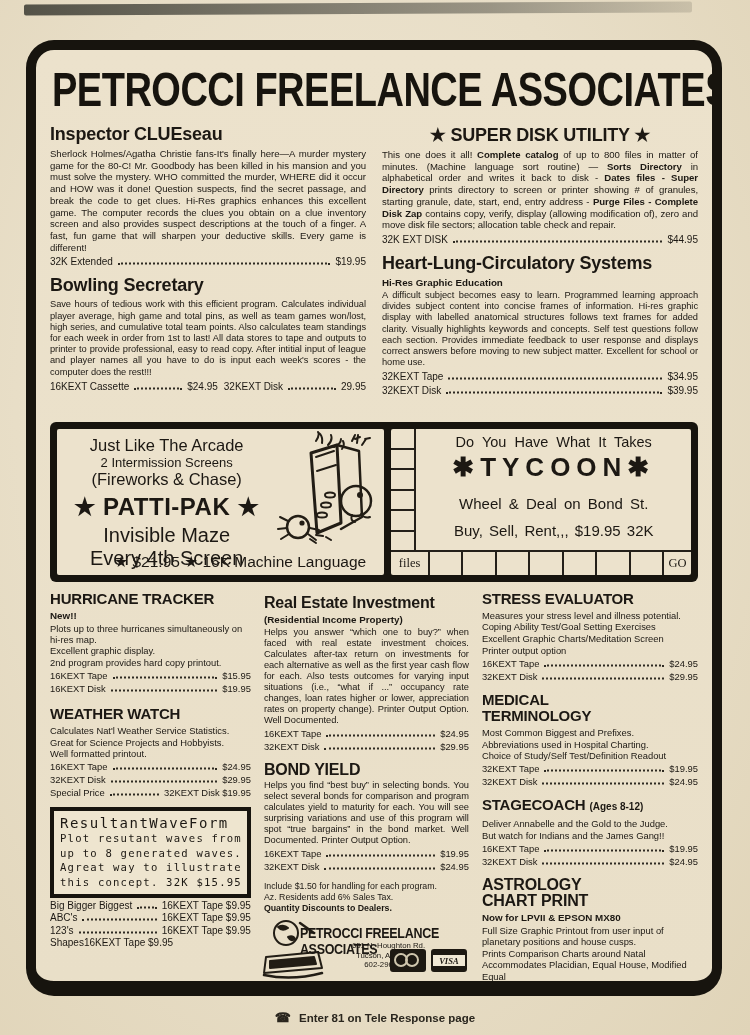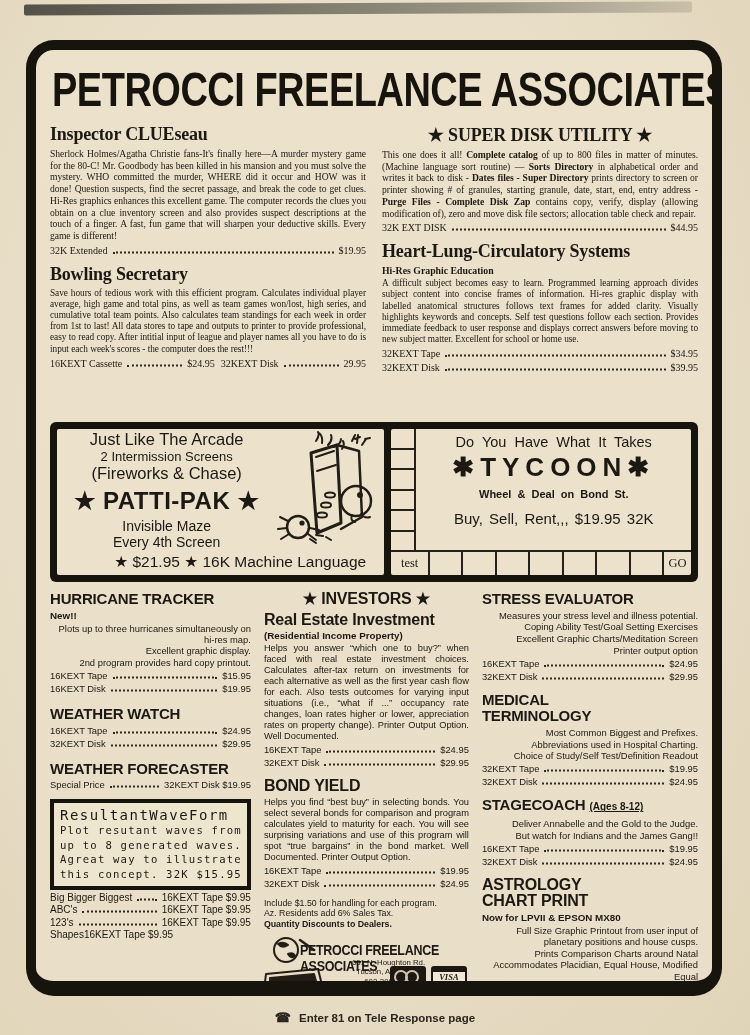--- a/index.html
+++ b/index.html
@@ -21,67 +21,67 @@
     border:10px solid #17140e; border-bottom-width:15px; border-radius:28px;
     background:linear-gradient(180deg,#ece2cc, #e9dfc8);
     padding:4px 14px; overflow:hidden;
   }
   .masthead {
     font-weight:bold; font-size:38px; letter-spacing:-.5px; white-space:nowrap;
     transform:scaleY(1.28); transform-origin:left top; margin:8px 0 0 2px;
     color:#17140e; height:58px;
   }
   .topcols { display:flex; gap:16px; margin-top:4px; height:292px; overflow:hidden; }
-  .topcols .col { flex:1 1 0;font-family:Liberation Serif, serif; }
+  .topcols .col { flex:1 1 0; }
   .h2 { font-size:18px; font-weight:bold; letter-spacing:-.2px; margin-bottom:3px; }
   .h2.center { text-align:center; }
   .bodytext { font-size:9.6px; line-height:11.7px; text-align:justify; letter-spacing:-.05px; }
   .bodytext.sm { font-size:9.3px; line-height:11.2px; }
   .subbold { font-size:9.8px; font-weight:bold; margin-bottom:2px; }
   .b { font-weight:bold; }
   .prow { display:flex; align-items:flex-end; font-size:10px; margin:3px 0 1px; }
   .prow .lab, .prow .val { white-space:nowrap; }
   .prow .dots { flex:1 1 auto; border-bottom:2px dotted #2e2a22; margin:0 5px; transform:translateY(-2.5px); min-width:12px; }
   .mt8{margin-top:8px;} .mt10{margin-top:10px;} .mt12{margin-top:12px;}
 
   
   .banner {
     margin-top:6px; height:160px; background:#17140e;
     border-radius:6px; display:flex; padding:7px; gap:7px;
   }
   .panel { background:#ece2cc; border-radius:2px; position:relative; overflow:hidden; }
-  .panel.patti { flex:1.04; padding:1px 6px 5px 10px; }
+  .panel.patti { flex:1.04; padding:7px 6px 5px 10px; }
   .panel.tycoon { flex:1; }
   .patti-lines { width:64%; text-align:center; }
   .patti-l1 { font-size:16.5px; }
   .patti-l2 { font-size:13px; }
   .patti-l3 { font-size:16.5px; }
   .patti-title { font-size:24px; font-weight:bold; letter-spacing:.5px; margin:4px 0 3px; white-space:nowrap; }
-  .patti-l4, .patti-l5 { font-size:14px; }
+  .patti-l4, .patti-l5 { font-size:20px; }
   .patti-foot { position:absolute; left:0; right:0; bottom:4px; text-align:center; font-size:15.5px; white-space:nowrap;margin-left:39px; }
   .patti-art { position:absolute; right:2px; top:2px; }
 
   .board-left { position:absolute; left:0; top:0; bottom:25px; width:25px; border-right:2px solid #24201a; display:flex; flex-direction:column; }
   .board-left .cell { flex:1; border-bottom:2px solid #24201a; }
   .board-left .cell:last-child { border-bottom:none; }
   .board-bottom { position:absolute; left:0; right:0; bottom:0; height:25px; border-top:2px solid #24201a; display:flex; }
   .board-bottom .cell { flex:1; border-right:2px solid #24201a; font-family:"Liberation Serif", serif; font-size:12.5px; display:flex; align-items:center; justify-content:center; }
   .board-bottom .cell:last-child { border-right:none; }
   .tycoon-text { position:absolute; left:25px; right:0; top:0; bottom:25px; text-align:center; padding-top:5px; }
   .ty-l1 { font-size:14.5px; word-spacing:4px; white-space:nowrap; }
   .ty-title { font-size:26px; font-weight:bold; letter-spacing:6px; margin:2px 0 4px; white-space:nowrap; }
-  .ty-l2 { font-size:11px; word-spacing:3px; margin-top:5px; white-space:nowrap;font-weight:bold; }
+  .ty-l2 { font-size:15px; word-spacing:3px; margin-top:12px; white-space:nowrap; }
   .ty-l3 { font-size:15px; word-spacing:2px; margin-top:10px; white-space:nowrap; }
 
   
   .lower { display:flex; gap:13px; margin-top:9px; height:424px; overflow:hidden; }
   .lc1 { flex:0 0 200px; } .lc2 { flex:0 0 205px; } .lc3 { flex:1 1 auto; }
   .h3 { font-size:15px; font-weight:bold; letter-spacing:-.2px; line-height:16.5px; margin-bottom:2px; }
-  .h3 .ages { font-size:10px; letter-spacing:0;text-decoration:underline; }
-  .lines { font-size:9.4px; line-height:11.2px;text-align:right; }
+  .h3 .ages { font-size:10px; letter-spacing:0; }
+  .lines { font-size:9.4px; line-height:11.2px; }
   .lines div { margin-bottom:.5px; }
   .lower .prow { font-size:9.4px; margin:2px 0 0; }
   .lower .bodytext { font-size:9.3px; line-height:11px; }
   .centerhead { text-align:center; }
 
   .wavebox { border:4px solid #17140e; margin-top:9px; padding:4px 5px 5px 6px; background:#eee5cf; }
   .wavebox .wtitle { font-family:"DejaVu Sans Mono", monospace; font-size:14px; letter-spacing:1.5px; white-space:nowrap; }
   .wavebox .wline { font-family:"DejaVu Sans Mono", monospace; font-size:10.6px; letter-spacing:1.2px; line-height:14.5px; white-space:nowrap; }
 
   .kids-title { text-align:center; font-size:16.5px; font-weight:bold; margin:9px 0 2px; }
@@ -203,21 +203,21 @@
         <div class="cell"></div>
         <div class="cell"></div>
       </div>
       <div class="tycoon-text">
         <div class="ty-l1">Do You Have What It Takes</div>
         <div class="ty-title">✱TYCOON✱</div>
         <div class="ty-l2">Wheel &amp; Deal on Bond St.</div>
         <div class="ty-l3">Buy, Sell, Rent,,, $19.95   32K</div>
       </div>
       <div class="board-bottom">
-        <div class="cell" style="flex:1.15">test</div>
+        <div class="cell" style="flex:1.15">files</div>
         <div class="cell"></div>
         <div class="cell"></div>
         <div class="cell"></div>
         <div class="cell"></div>
         <div class="cell"></div>
         <div class="cell"></div>
         <div class="cell"></div>
         <div class="cell" style="flex:.85">GO</div>
       </div>
     </div>
@@ -238,32 +238,36 @@
           <span class="dots"></span>
           <span class="val">$15.95</span>
       </div>
       <div class="prow">
         <span class="lab">16KEXT Disk</span>
           <span class="dots"></span>
           <span class="val">$19.95</span>
       </div>
 
       <div class="h3 mt12">WEATHER WATCH</div>
+      <div class="lines">
+        <div>Calculates Nat'l Weather Service Statistics.</div>
+        <div>Great for Science Projects and Hobbyists.</div>
+        <div>Well formatted printout.</div>
+      </div>
       <div class="prow">
         <span class="lab">16KEXT Tape</span>
           <span class="dots"></span>
           <span class="val">$24.95</span>
       </div>
       <div class="prow">
         <span class="lab">32KEXT Disk</span>
           <span class="dots"></span>
           <span class="val">$29.95</span>
       </div>
 
-      <div class="h3 mt12">WEATHER FORECASTER</div>
       <div class="prow">
         <span class="lab">Special Price</span>
           <span class="dots"></span>
           <span class="val">32KEXT Disk $19.95</span>
       </div>
 
       <div class="wavebox">
         <div class="wtitle">ResultantWaveForm</div>
         <div class="wline">Plot resutant waves from</div>
         <div class="wline">up to 8 generated waves.</div>
@@ -289,21 +293,20 @@
         </div>
         <div class="prow">
           <span class="lab">Shapes</span>
             <span class="val">16KEXT Tape $9.95</span>
         </div>
 
       </div>
     </div>
 
     <div class="lc2">
-      <div class="h3 centerhead" style="font-size:16px">★ INVESTORS ★</div>
       <div class="h3" style="font-size:16px;margin-top:4px">Real Estate Investment</div>
       <div class="subbold">(Residential Income Property)</div>
       <div class="bodytext">Helps you answer “which one to buy?” when faced with real estate investment choices. Calculates after-tax return on investments for each alternative as well as the first year cash flow for each. Also tests outcomes for varying input situations (i.e., “what if ...” occupancy rate changes, loan rates higher or lower, appreciation rates on property change). Printer Output Option. Well Documented.</div>
       <div class="prow">
         <span class="lab">16KEXT Tape</span>
           <span class="dots"></span>
           <span class="val">$24.95</span>
       </div>
       <div class="prow">
         <span class="lab">32KEXT Disk</span>

